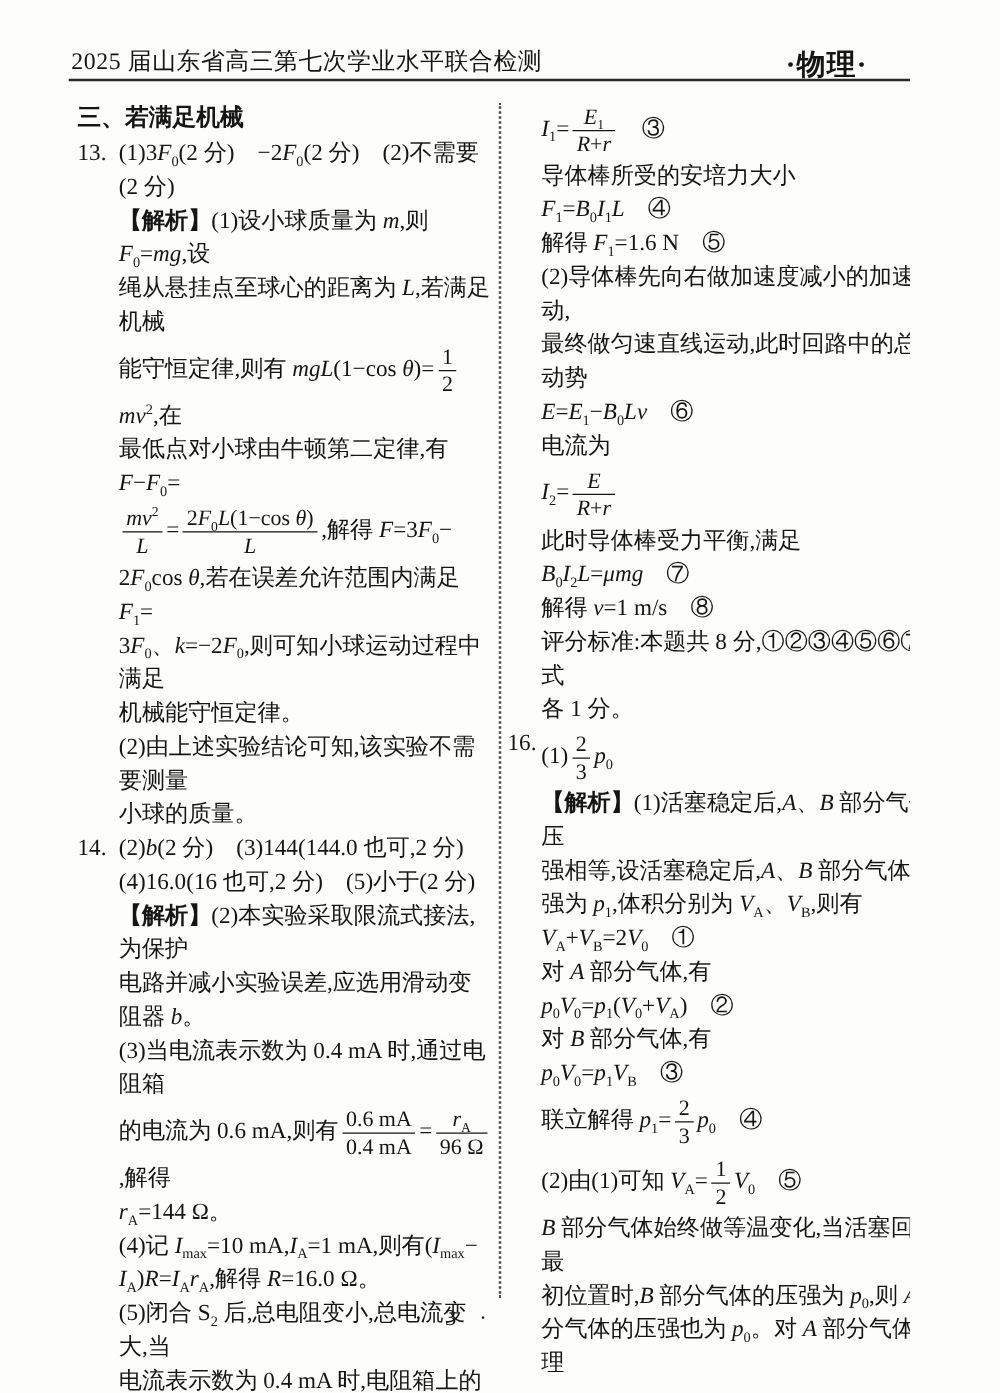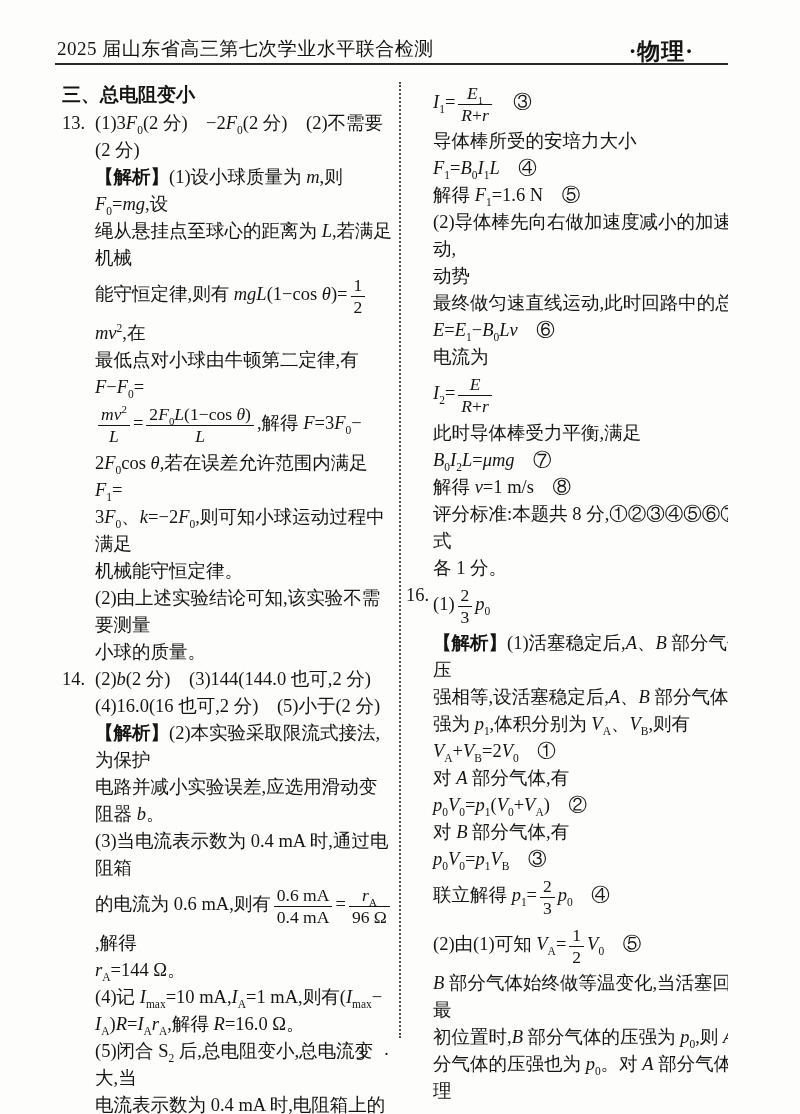--- a/index.html
+++ b/index.html
@@ -46,21 +46,21 @@
 <body>
 
 <div class="page">
 
   <span class="h-left">2025 届山东省高三第七次学业水平联合检测</span>
   <span class="h-right">·物理·</span>
   <div class="header-rule"></div>
   <div class="divider"></div>
 
   <div class="col col-left">
-    <div class="section-title">三、总电阻变小</div>
+    <div class="section-title">三、若满足机械</div>
 
     <div class="block">
       <span class="qnum">13.</span>
       <div class="line">(1)3<i>F</i><sub>0</sub>(2 分)　−2<i>F</i><sub>0</sub>(2 分)　(2)不需要</div>
       <div class="line">(2 分)</div>
       <div class="line"><b>【解析】</b>(1)设小球质量为 <i>m</i>,则 <i>F</i><sub>0</sub>=<i>mg</i>,设</div>
       <div class="line">绳从悬挂点至球心的距离为 <i>L</i>,若满足机械</div>
       <div class="line">能守恒定律,则有 <i>mgL</i>(1−cos <i>θ</i>)=<span class="frac">
             <span class="n">1</span>
             <span class="d">2</span>
@@ -108,22 +108,22 @@
     <div class="block">
       <span class="qnum"></span>
       <div class="line"><i>I</i><sub>1</sub>=<span class="frac">
             <span class="n"><i>E</i><sub>1</sub></span>
             <span class="d"><i>R</i>+<i>r</i></span>
           </span>　③</div>
       <div class="line">导体棒所受的安培力大小</div>
       <div class="line"><i>F</i><sub>1</sub>=<i>B</i><sub>0</sub><i>I</i><sub>1</sub><i>L</i>　④</div>
       <div class="line">解得 <i>F</i><sub>1</sub>=1.6 N　⑤</div>
       <div class="line">(2)导体棒先向右做加速度减小的加速运动,</div>
+      <div class="line">最终做匀速直线运动,此时回路中的总电</div>
       <div class="line">动势</div>
-      <div class="line">最终做匀速直线运动,此时回路中的总电</div>
       <div class="line"><i>E</i>=<i>E</i><sub>1</sub>−<i>B</i><sub>0</sub><i>Lv</i>　⑥</div>
       <div class="line">电流为</div>
       <div class="line"><i>I</i><sub>2</sub>=<span class="frac">
             <span class="n"><i>E</i></span>
             <span class="d"><i>R</i>+<i>r</i></span>
           </span></div>
       <div class="line">此时导体棒受力平衡,满足</div>
       <div class="line"><i>B</i><sub>0</sub><i>I</i><sub>2</sub><i>L</i>=<i>μmg</i>　⑦</div>
       <div class="line">解得 <i>v</i>=1 m/s　⑧</div>
       <div class="line">评分标准:本题共 8 分,①②③④⑤⑥⑦⑧式</div>

